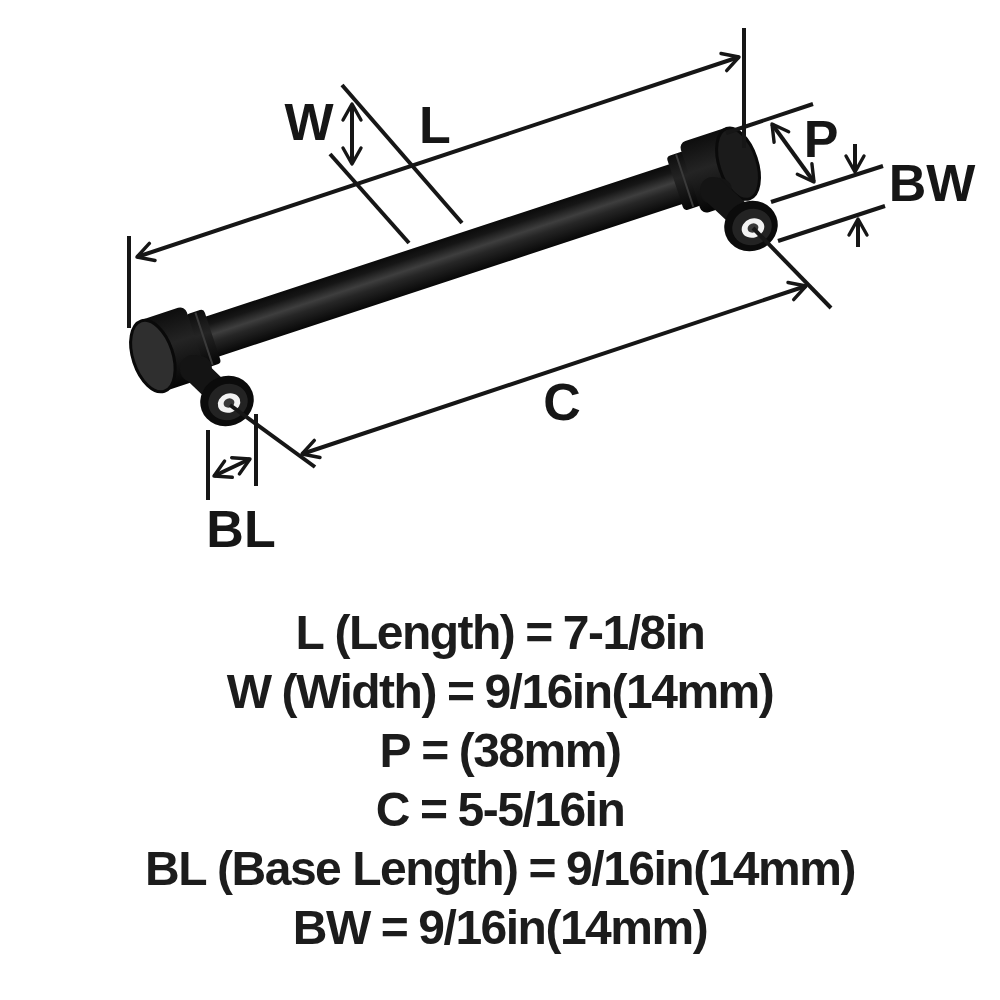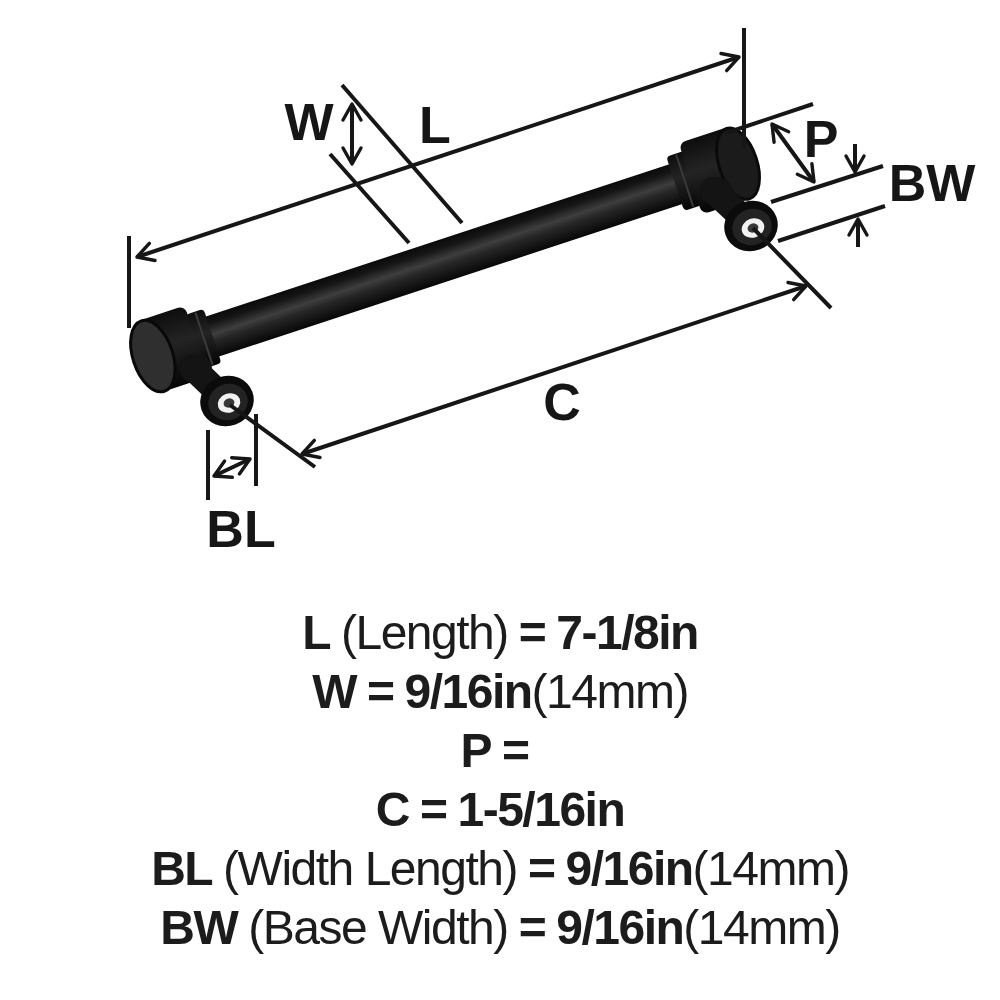--- a/index.html
+++ b/index.html
@@ -3,21 +3,21 @@
 <meta charset="utf-8">
 <style>
   html,body{margin:0;padding:0;background:#fff;}
   body{width:1000px;height:1000px;font-family:"Liberation Sans",sans-serif;}
   .stage{position:relative;width:1000px;height:1000px;background:#fff;overflow:hidden;}
   .diagram-svg{position:absolute;left:0;top:0;}
   .dim-label{font-family:"Liberation Sans",sans-serif;font-weight:700;font-size:52px;fill:#161616;}
   .legend{position:absolute;left:0;top:603px;width:1000px;display:flex;flex-direction:column;align-items:center;color:#1c1c1c;}
   .legend-row{display:flex;align-items:baseline;column-gap:11px;font-size:48px;line-height:59px;letter-spacing:-1.5px;white-space:nowrap;}
   .lg-key,.lg-eq,.lg-imp{font-weight:700;}
-  .lg-desc,.lg-met{font-weight:400;}
+  .lg-desc,.lg-met{font-weight:700;}
   .lg-val{display:flex;column-gap:0;}
 </style>
 </head>
 <body>
 
 <div class="stage">
 
   <svg class="diagram-svg" width="1000" height="600" viewBox="0 0 1000 600">
     <defs>
       <marker id="arr" markerUnits="userSpaceOnUse" markerWidth="30" markerHeight="30" refX="21" refY="13" orient="auto-start-reverse">
@@ -127,55 +127,56 @@
       <span class="lg-key">L</span>
       <span class="lg-desc">(Length)</span>
       <span class="lg-eq">=</span>
       <span class="lg-val">
         <span class="lg-imp">7-1/8in</span>
       </span>
     </div>
 
     <div class="legend-row">
       <span class="lg-key">W</span>
+      <span class="lg-desc">(Width)</span>
       <span class="lg-eq">=</span>
       <span class="lg-val">
         <span class="lg-imp">9/16in</span>
         <span class="lg-met">(14mm)</span>
       </span>
     </div>
 
     <div class="legend-row">
       <span class="lg-key">P</span>
       <span class="lg-eq">=</span>
       <span class="lg-val">
+        <span class="lg-met">(38mm)</span>
       </span>
     </div>
 
     <div class="legend-row">
       <span class="lg-key">C</span>
       <span class="lg-eq">=</span>
       <span class="lg-val">
-        <span class="lg-imp">1-5/16in</span>
+        <span class="lg-imp">5-5/16in</span>
       </span>
     </div>
 
     <div class="legend-row">
       <span class="lg-key">BL</span>
-      <span class="lg-desc">(Width Length)</span>
+      <span class="lg-desc">(Base Length)</span>
       <span class="lg-eq">=</span>
       <span class="lg-val">
         <span class="lg-imp">9/16in</span>
         <span class="lg-met">(14mm)</span>
       </span>
     </div>
 
     <div class="legend-row">
       <span class="lg-key">BW</span>
-      <span class="lg-desc">(Base Width)</span>
       <span class="lg-eq">=</span>
       <span class="lg-val">
         <span class="lg-imp">9/16in</span>
         <span class="lg-met">(14mm)</span>
       </span>
     </div>
 
   </div>
 </div>
 

